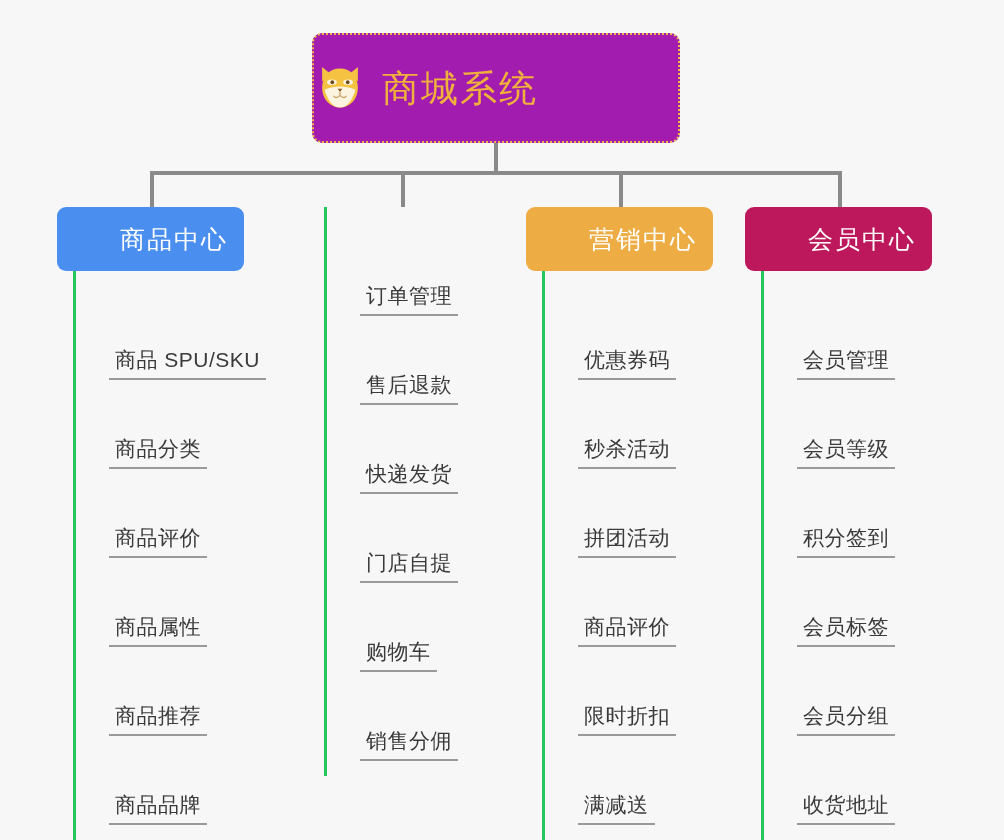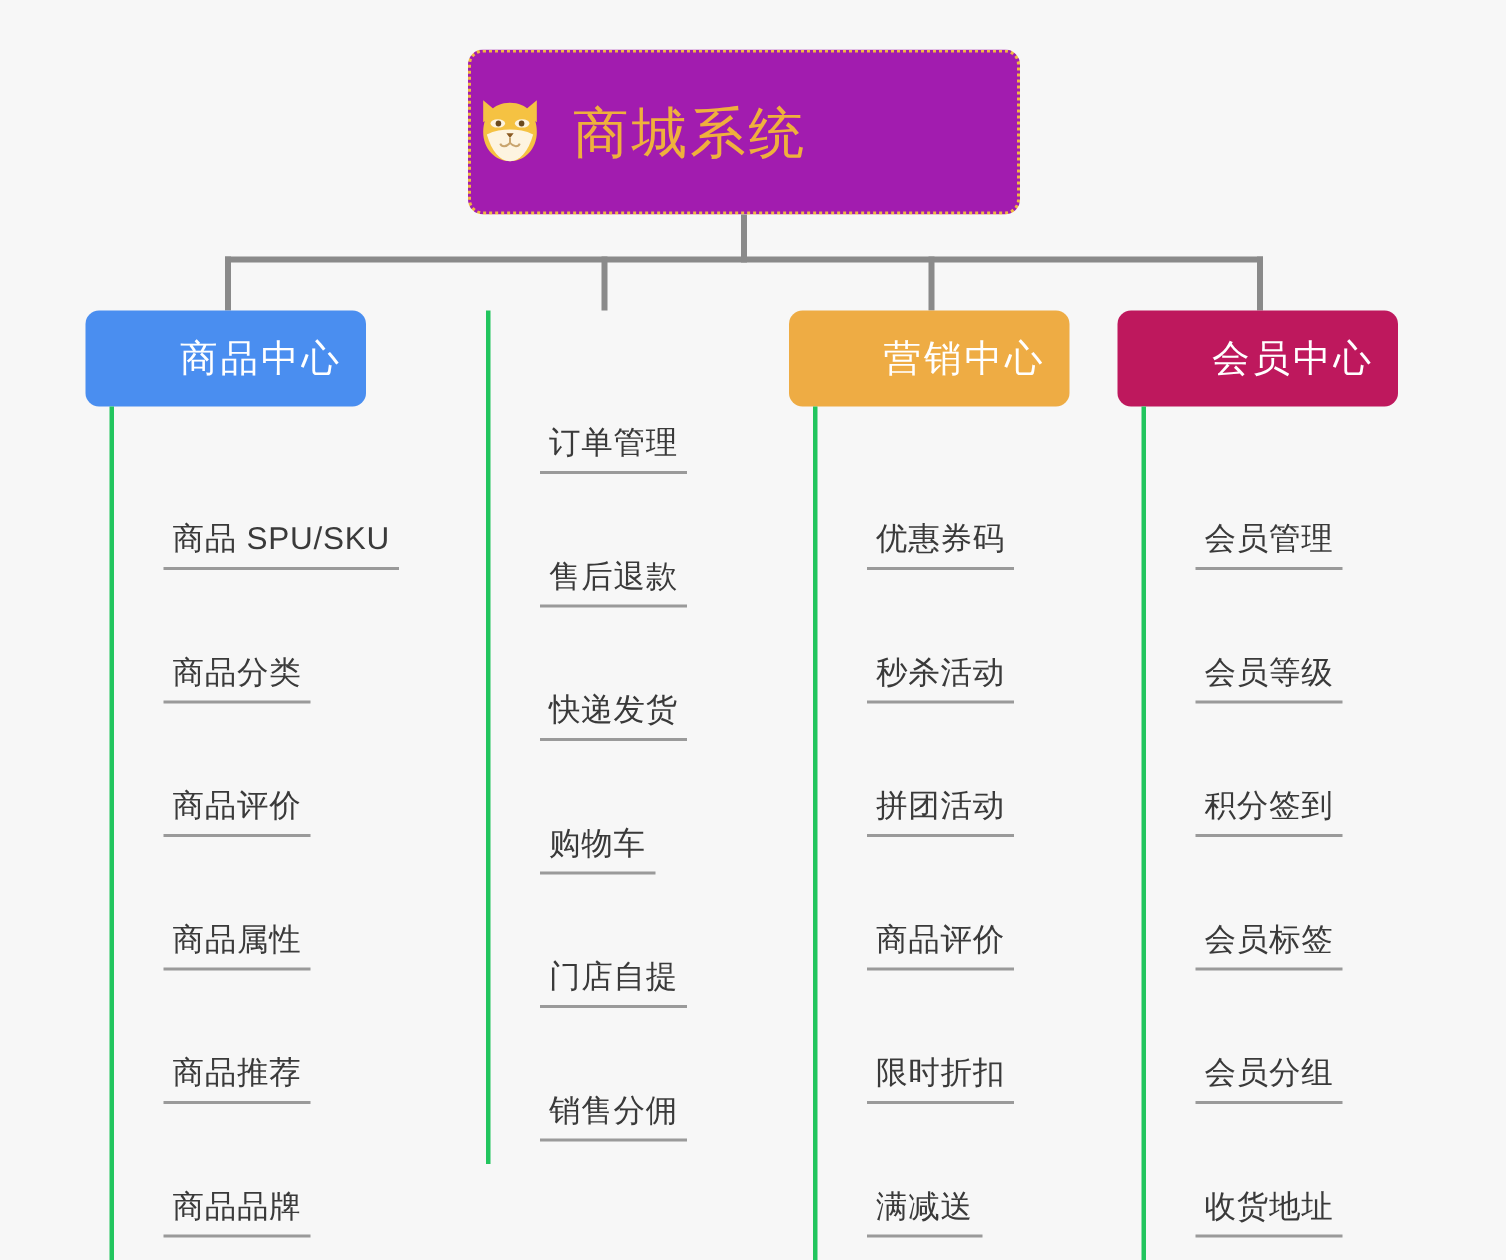--- a/index.html
+++ b/index.html
@@ -199,24 +199,24 @@
         <div class="leaf-item">
             <span class="leaf-label">订单管理</span>
           </div>
         <div class="leaf-item">
             <span class="leaf-label">售后退款</span>
           </div>
         <div class="leaf-item">
             <span class="leaf-label">快递发货</span>
           </div>
         <div class="leaf-item">
+            <span class="leaf-label">门店自提</span>
+          </div>
+        <div class="leaf-item">
             <span class="leaf-label">购物车</span>
-          </div>
-        <div class="leaf-item">
-            <span class="leaf-label">门店自提</span>
           </div>
         <div class="leaf-item">
             <span class="leaf-label">销售分佣</span>
           </div>
       </div>
     </div>
 
     <div class="column c2">
       <div class="cat-box" style="background: rgb(238, 172, 68);">
         <span>营销中心</span>

